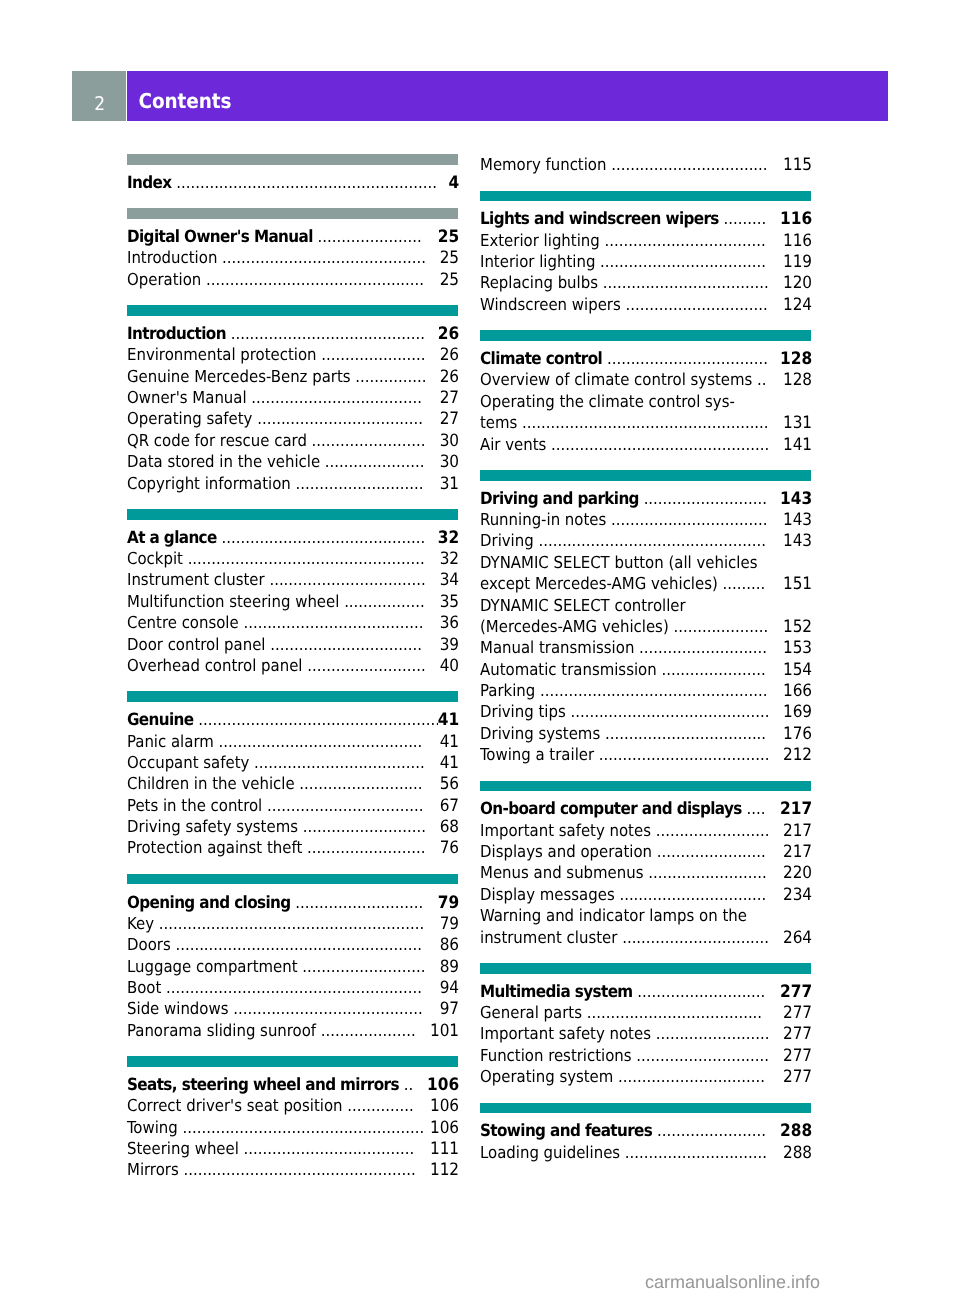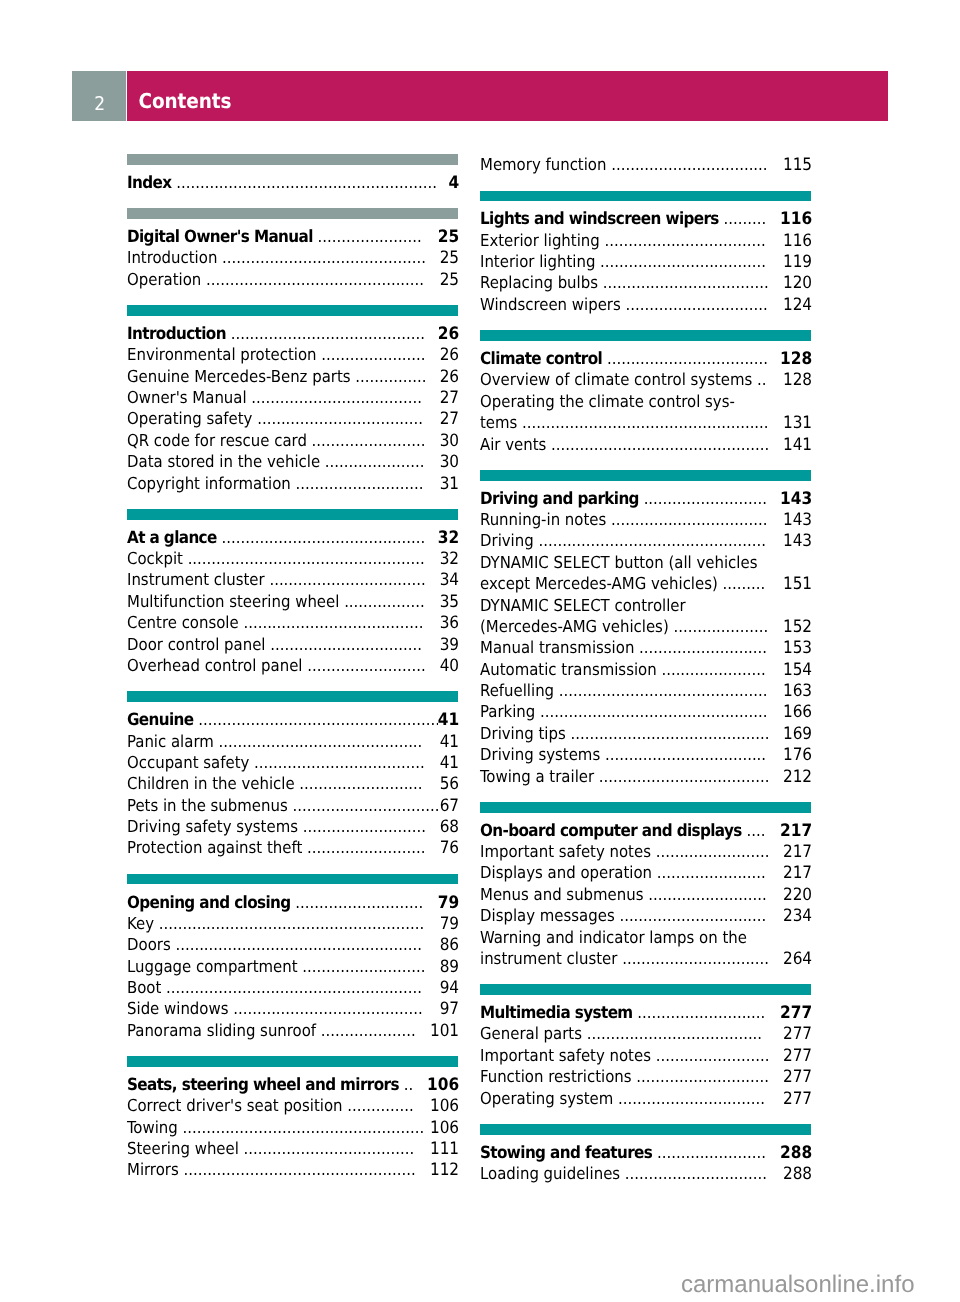--- a/index.html
+++ b/index.html
@@ -11,21 +11,21 @@
     text-rendering:geometricPrecision;
   }
   .page{position:relative;width:960px;height:1302px;overflow:hidden;}
 
   
   .page-header{position:absolute;left:71.5px;top:71.3px;width:816.5px;height:49.8px;display:flex;}
   .page-number-box{position:relative;width:54.3px;height:49.8px;background:#8c9e9c;}
   .page-number{position:absolute;left:0;right:0;top:0;text-align:center;
     color:#ffffff;font-size:19px;font-weight:normal;font-stretch:condensed;
     line-height:1;padding-top:24.0px;padding-left:2px;}
-  .header-title-box{position:relative;flex:1;height:49.8px;background:#be185d;margin-left:1.7px;}
+  .header-title-box{position:relative;flex:1;height:49.8px;background:#6d28d9;margin-left:1.7px;}
   .header-title{position:absolute;left:11px;top:0;
     color:#ffffff;font-size:20.5px;font-weight:bold;font-stretch:condensed;
     letter-spacing:-0.1px;line-height:1;padding-top:19.5px;}
 
   
   .columns{position:absolute;left:127px;top:154.2px;width:684px;display:flex;justify-content:flex-end;}
   .col{width:331px;}
   .col-right{margin-left:22px;}
 
   .rule{height:10.6px;width:100%;}
@@ -44,21 +44,21 @@
   .entry .dots{flex:1 1 0;overflow:hidden;white-space:pre;min-width:0;
     color:#000;font-weight:normal;font-size:16.6px;letter-spacing:0;line-height:21.39px;}
   .entry .pg{flex:0 0 auto;text-align:right;font-size:17px;letter-spacing:0;line-height:21.39px;
     margin-right:-1.1px;}
   .entry.head{font-weight:bold;font-size:16.9px;letter-spacing:-0.6px;}
   .entry.head .pg{font-weight:bold;font-size:17.1px;}
   .entry.nodots .dots{visibility:hidden;}
   .entry.nodots .pg{visibility:hidden;}
 
   
-  .watermark{position:absolute;left:681px;top:1272.5px;font-size:24px;color:#989898;
+  .watermark{position:absolute;left:645px;top:1272.5px;font-size:18px;color:#989898;
     font-family:"Liberation Sans",sans-serif;line-height:1;white-space:nowrap;}
 </style>
 </head>
 <body>
 
 <div class="page">
   <div class="page-header">
     <div class="page-number-box">
       <span class="page-number">2</span>
     </div>
@@ -192,21 +192,21 @@
             <span class="label">Occupant safety</span>
             <span class="dots"> ....................................</span>
             <span class="pg">41</span>
           </div>
           <div class="entry">
             <span class="label">Children in the vehicle</span>
             <span class="dots"> ..........................</span>
             <span class="pg">56</span>
           </div>
           <div class="entry">
-            <span class="label">Pets in the submenus</span>
+            <span class="label">Pets in the control</span>
             <span class="dots"> .................................</span>
             <span class="pg">67</span>
           </div>
           <div class="entry">
             <span class="label">Driving safety systems</span>
             <span class="dots"> ..........................</span>
             <span class="pg">68</span>
           </div>
           <div class="entry">
             <span class="label">Protection against theft</span>
@@ -386,25 +386,20 @@
             <span class="label">Manual transmission</span>
             <span class="dots"> ...........................</span>
             <span class="pg">153</span>
           </div>
           <div class="entry">
             <span class="label">Automatic transmission</span>
             <span class="dots"> ......................</span>
             <span class="pg">154</span>
           </div>
           <div class="entry">
-            <span class="label">Refuelling</span>
-            <span class="dots"> ............................................</span>
-            <span class="pg">163</span>
-          </div>
-          <div class="entry">
             <span class="label">Parking</span>
             <span class="dots"> ................................................</span>
             <span class="pg">166</span>
           </div>
           <div class="entry">
             <span class="label">Driving tips</span>
             <span class="dots"> ..........................................</span>
             <span class="pg">169</span>
           </div>
           <div class="entry">

